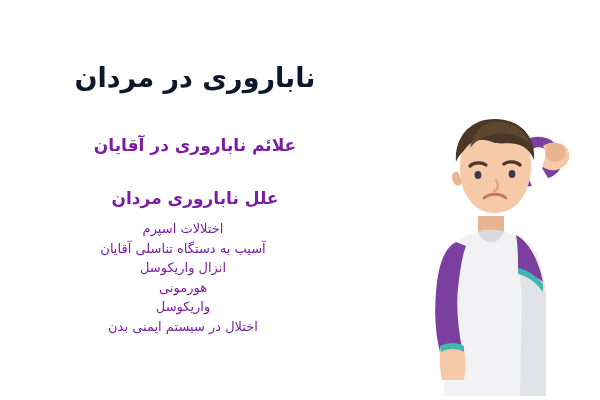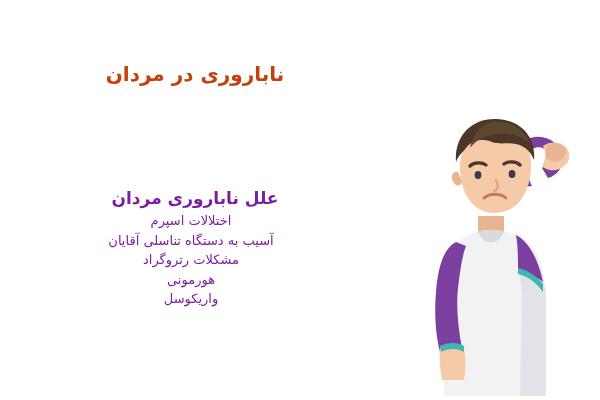--- a/index.html
+++ b/index.html
@@ -31,22 +31,22 @@
     direction: rtl;
     text-align: center;
   }
 
   #page-title {
     position: absolute;
     top: 62px;
     right: 32px;
     width: 330px;
     text-align: center;
-    color: #c2410c;
-    font-size: 20px;
+    color: #0f172a;
+    font-size: 27px;
     font-weight: bold;
     line-height: 1.2;
     letter-spacing: 0px;
     white-space: nowrap;
   }
 
   .sub-line {
     position: absolute;
     width: 330px;
     right: 32px;
@@ -65,21 +65,21 @@
     font-size: 17px;
     font-weight: bold;
   }
 
   #bullet-list {
     position: absolute;
     top: 207px;
     right: 32px;
     width: 330px;
     list-style: none;
-    margin: 4px;
+    margin: 12px;
     padding: 0;
     text-align: center;
   }
   #bullet-list li {
     color: #7b1fa2;
     font-size: 13px;
     line-height: 19.6px;
     white-space: nowrap;
     font-weight: normal;
   }
@@ -101,29 +101,31 @@
 </style>
 </head>
 <body>
 
 <div id="slide">
 
   <div id="text-col">
 
     <div id="page-title">ناباروری در مردان</div>
 
+    <div class="sub-line" id="subtitle-1">علائم ناباروری در آقایان</div>
 
     <div class="sub-line" id="subtitle-2">علل ناباروری مردان</div>
 
     <ul id="bullet-list">
       <li>اختلالات اسپرم</li>
       <li>آسیب به دستگاه تناسلی آقایان</li>
-      <li>مشکلات رتروگراد</li>
+      <li>انزال واریکوسل</li>
       <li>هورمونی</li>
       <li>واریکوسل</li>
+      <li>اختلال در سیستم ایمنی بدن</li>
     </ul>
   </div>
 
   <div id="illustration">
     <svg width="210" height="300" viewBox="0 0 210 300" xmlns="http://www.w3.org/2000/svg">
 
       <path d="M118 92 C108 70 116 48 134 42 C150 37 164 47 166 60 C168 72 160 80 152 82 L146 72 C152 68 156 62 152 56 C147 49 136 50 132 58 C128 67 131 80 136 90 Z" fill="#7b3fa0"></path>
 
       <path d="M147 50 C156 44 168 46 172 54 C176 63 170 72 160 74 C154 75 149 73 146 70 C150 64 150 56 147 50 Z" fill="#f6c9a8"></path>
       <path d="M150 49 C158 45 166 47 169 53 C171 58 168 63 163 65 C158 67 152 65 150 61 Z" fill="#e8b492"></path>

